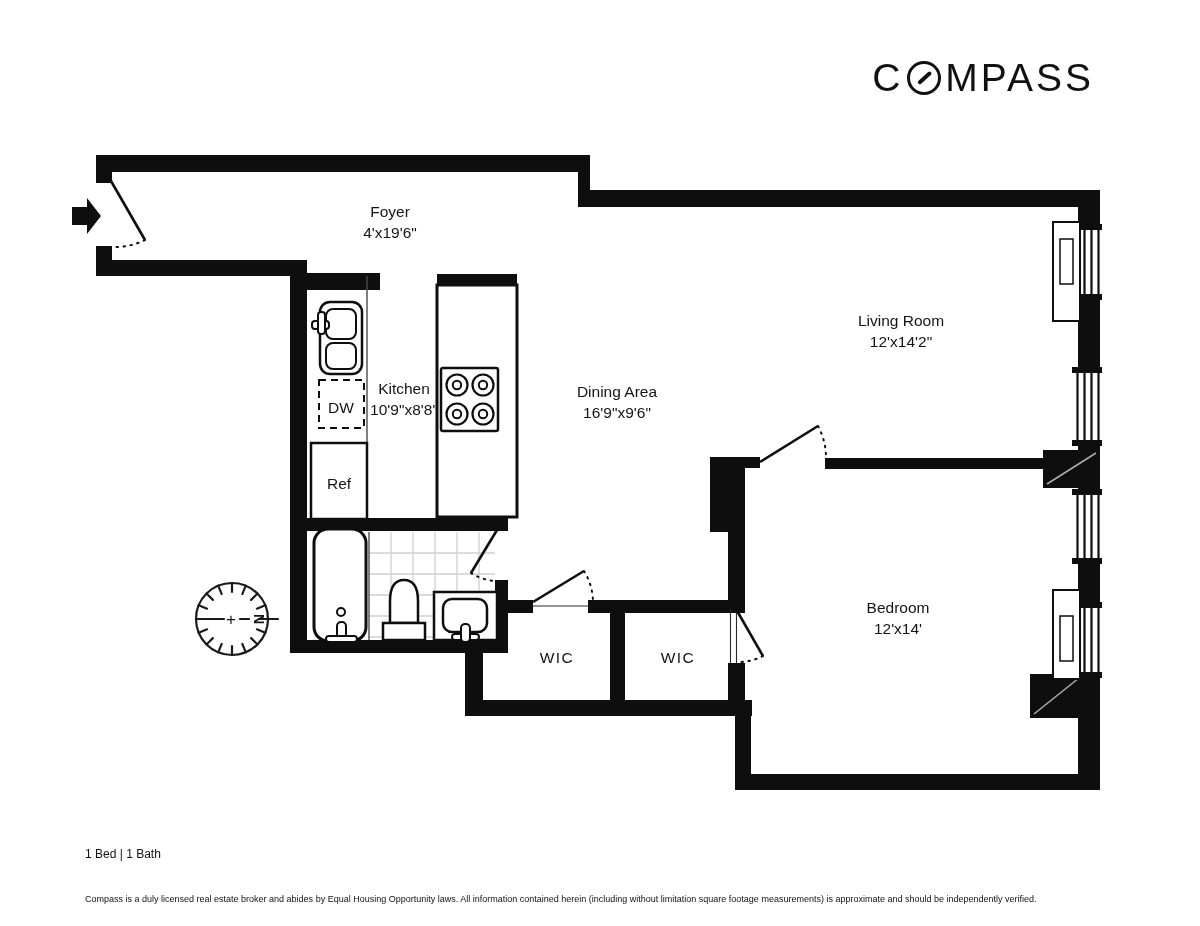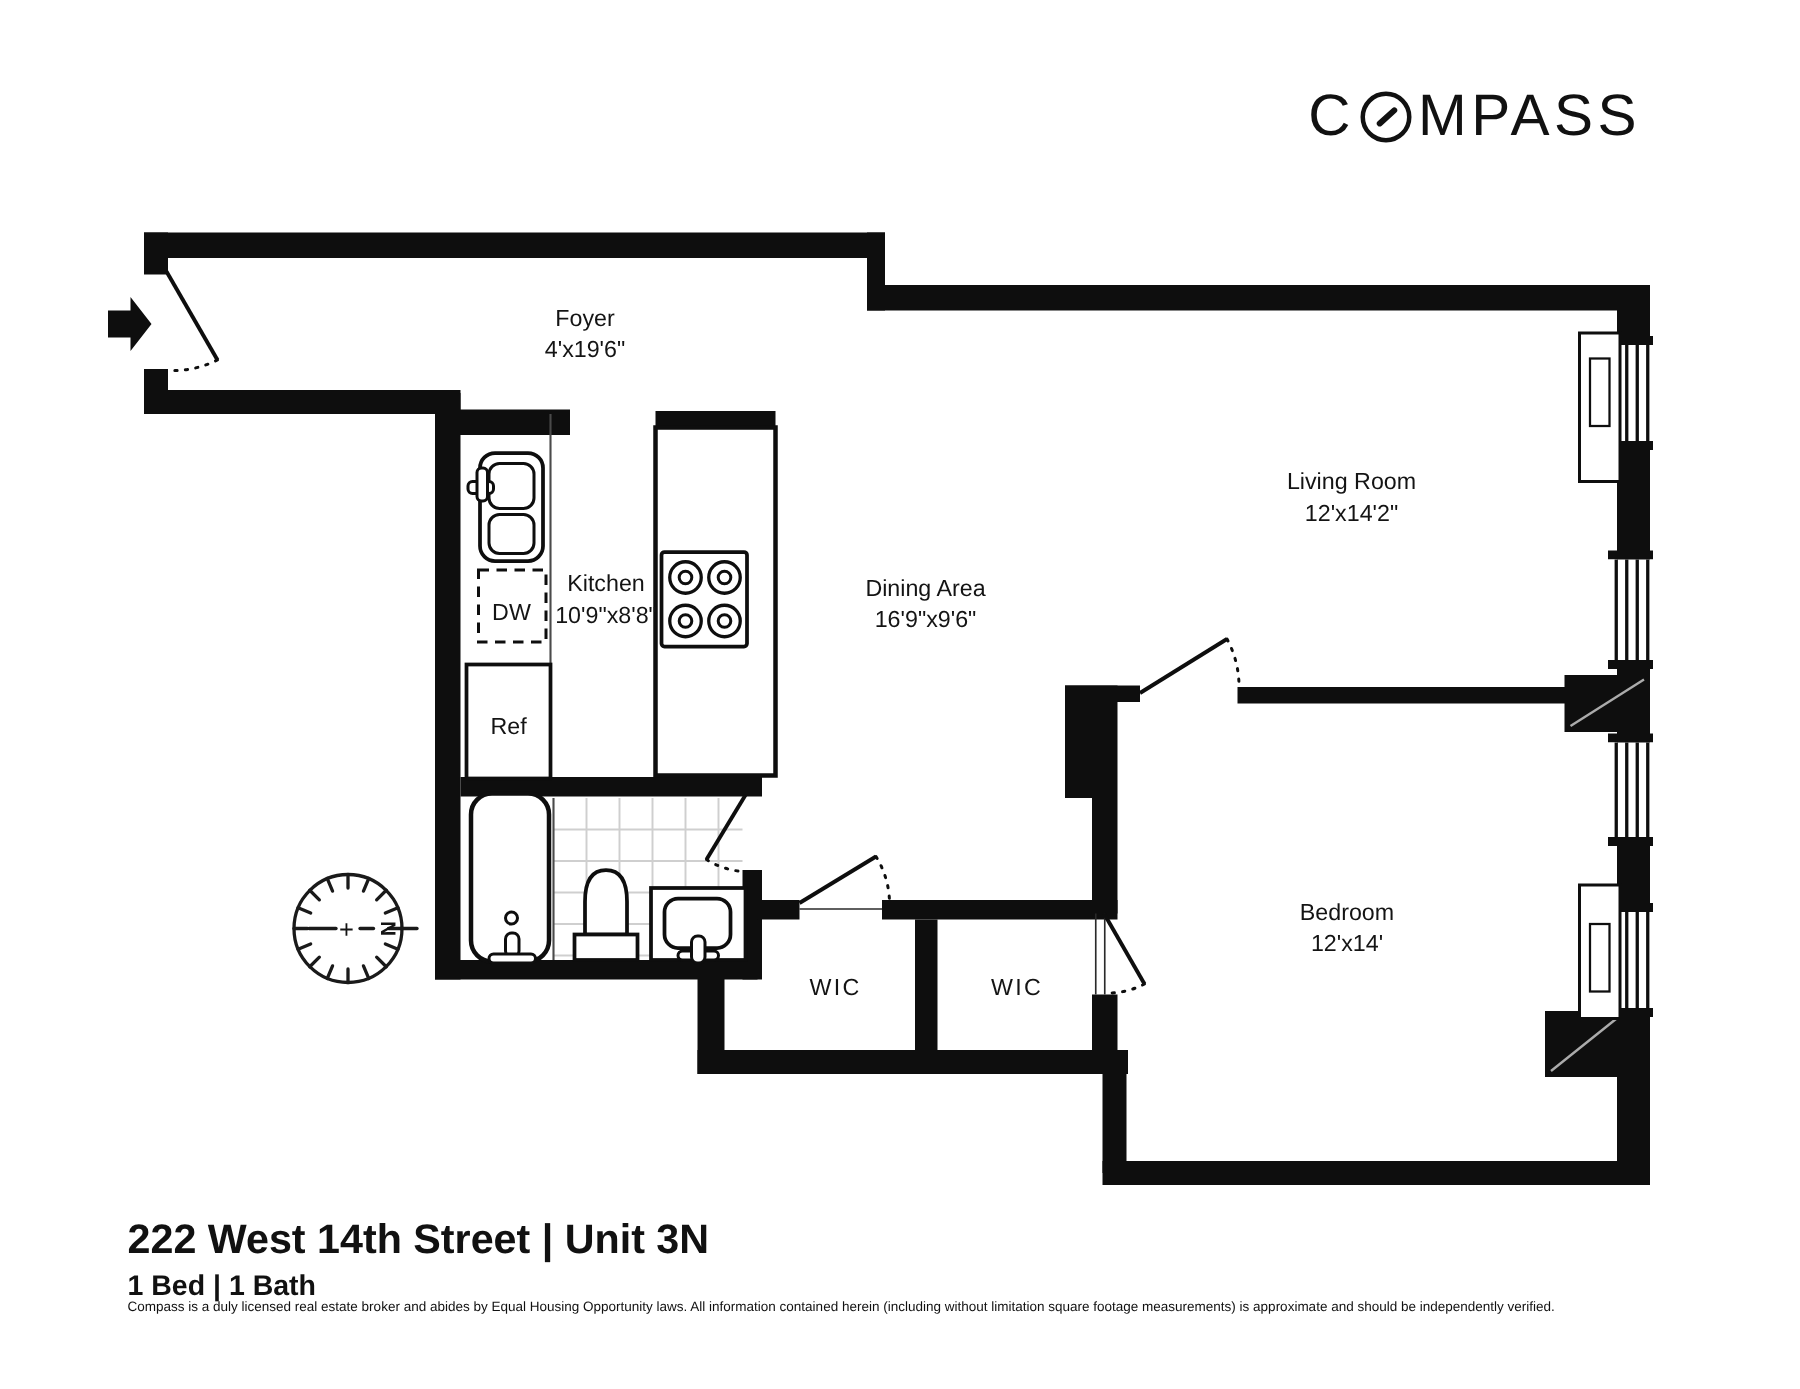--- a/index.html
+++ b/index.html
@@ -25,22 +25,22 @@
   text{font-family:"Liberation Sans",sans-serif;fill:#141414;}
   .room-name{font-size:15.5px;font-weight:500;}
   .room-dims{font-size:15.5px;font-weight:500;}
   .wic-name{font-size:15.5px;font-weight:500;letter-spacing:1.5px;}
   .appliance{font-size:15.5px;font-weight:500;}
   .compass-n{font-size:14px;font-weight:bold;}
   .compass-plus{font-size:17px;font-weight:500;}
   .rose{stroke:#1a1a1a;stroke-width:2.2;fill:none;stroke-linecap:round;}
   
   .addr{position:absolute;left:85px;top:810px;font-size:27.5px;font-weight:bold;color:#111;}
-  .bedbath{position:absolute;left:85px;top:847px;font-size:19px;font-weight:700;color:#111;text-align:center;}
-  .disclaimer{position:absolute;left:85px;top:865px;font-size:9px;line-height:13px;
+  .bedbath{position:absolute;left:85px;top:847px;font-size:12px;font-weight:400;color:#111;text-align:center;}
+  .disclaimer{position:absolute;left:85px;top:893px;font-size:9px;line-height:13px;
               color:#111;white-space:nowrap;}
 </style>
 </head>
 <body>
 
 <div class="canvas">
 
   <div class="logo">
     <span>C</span>
     <span class="logo-o">
@@ -263,19 +263,18 @@
       <text class="room-dims" x="901" y="347" text-anchor="middle">12'x14'2"</text>
     </g>
     <g>
       <text class="room-name" x="898" y="613" text-anchor="middle">Bedroom</text>
       <text class="room-dims" x="898" y="634" text-anchor="middle">12'x14'</text>
     </g>
     <text class="wic-name" x="557" y="663" text-anchor="middle">WIC</text>
     <text class="wic-name" x="678" y="663" text-anchor="middle">WIC</text>
   </svg>
 
-  <div class="addr">222 West 14th Street | Unit 3N</div>
   <div class="bedbath">1 Bed | 1 Bath</div>
   <div class="disclaimer">
     <div>Compass is a duly licensed real estate broker and abides by Equal Housing Opportunity laws.  All information contained herein (including without limitation square footage measurements) is approximate and should be independently verified.</div>
   </div>
 
 </div>
 
 </body></html>

